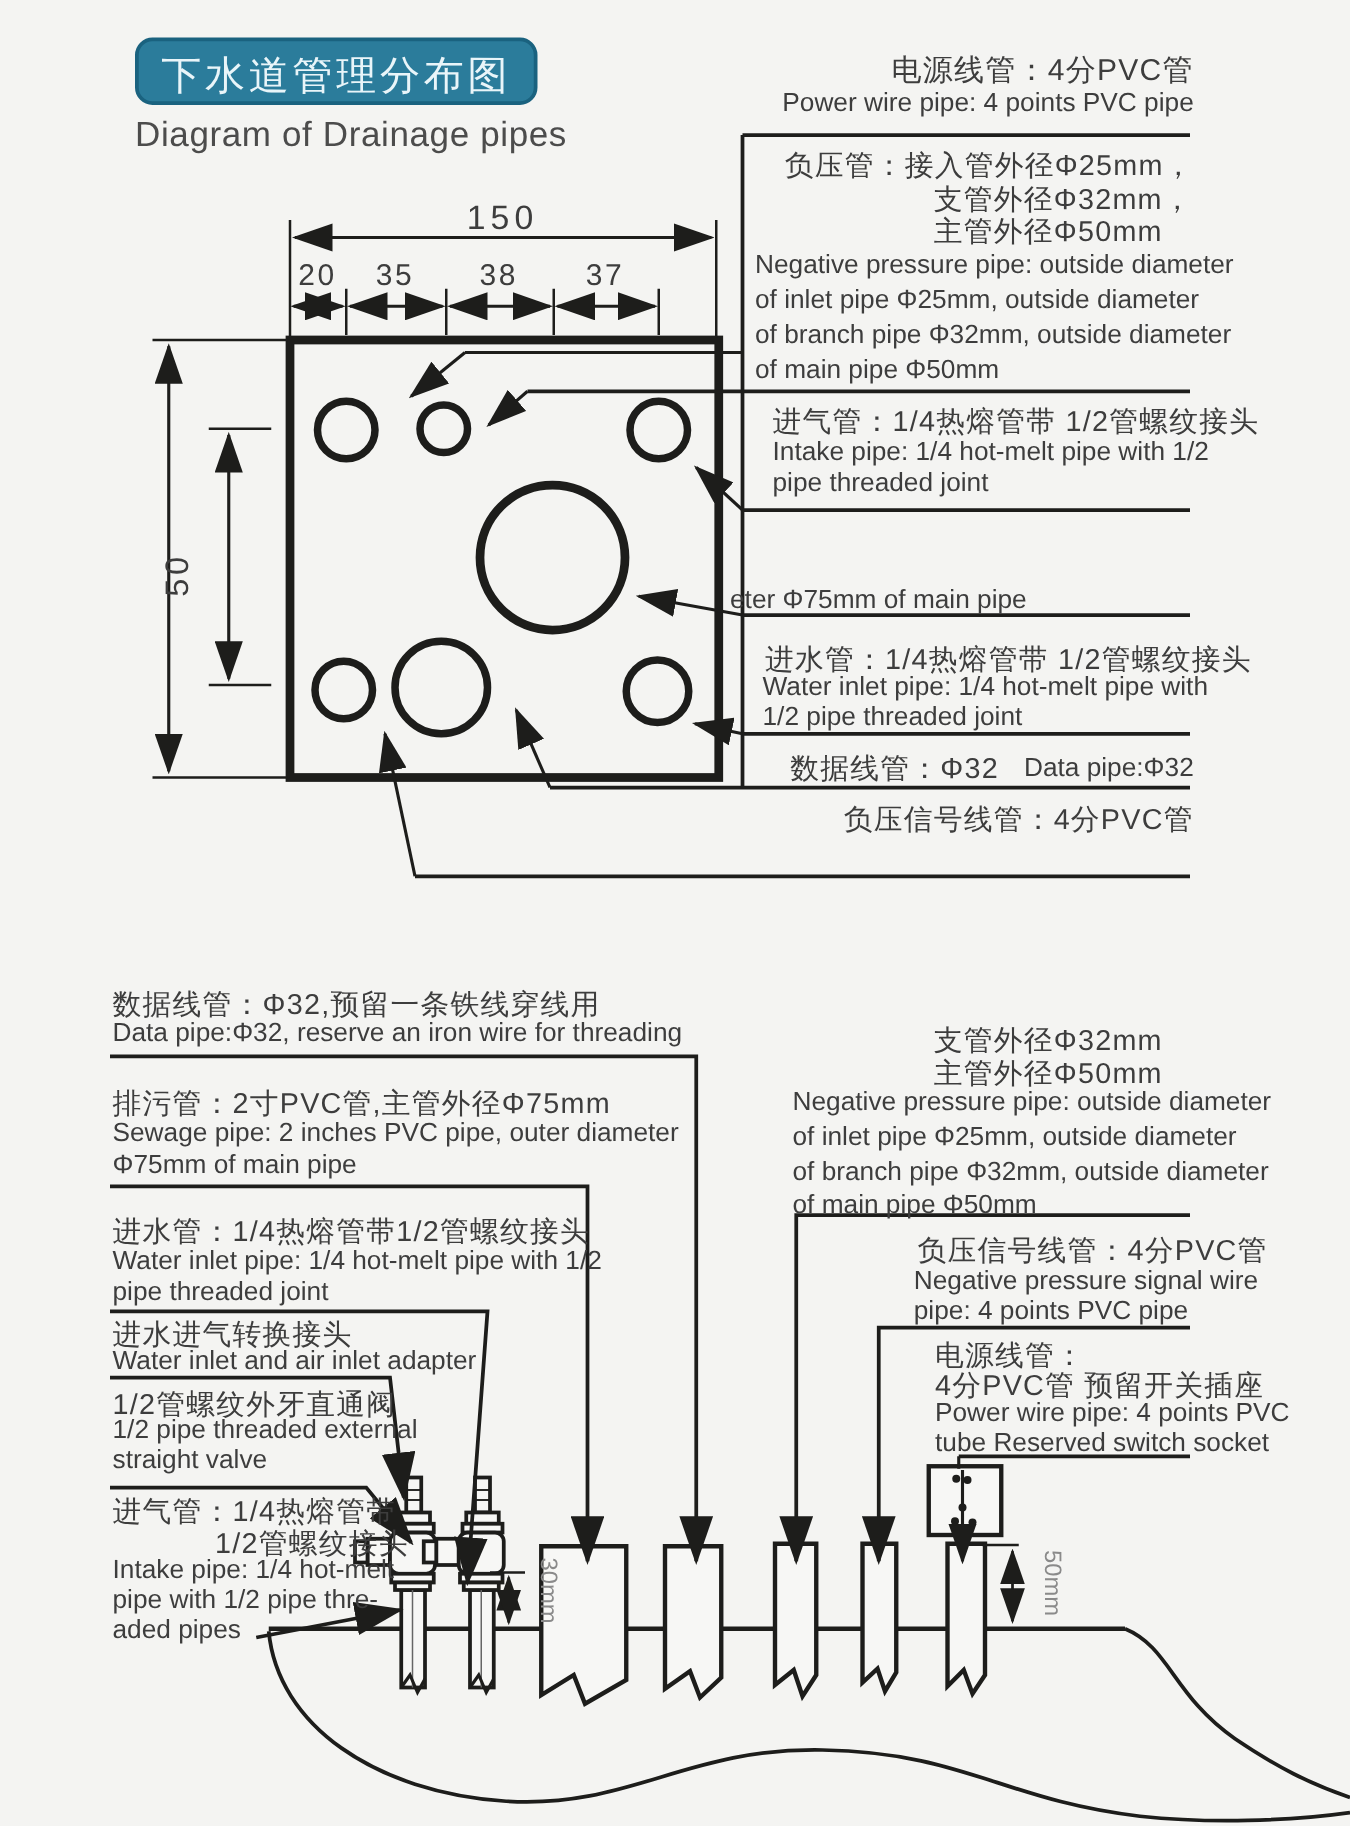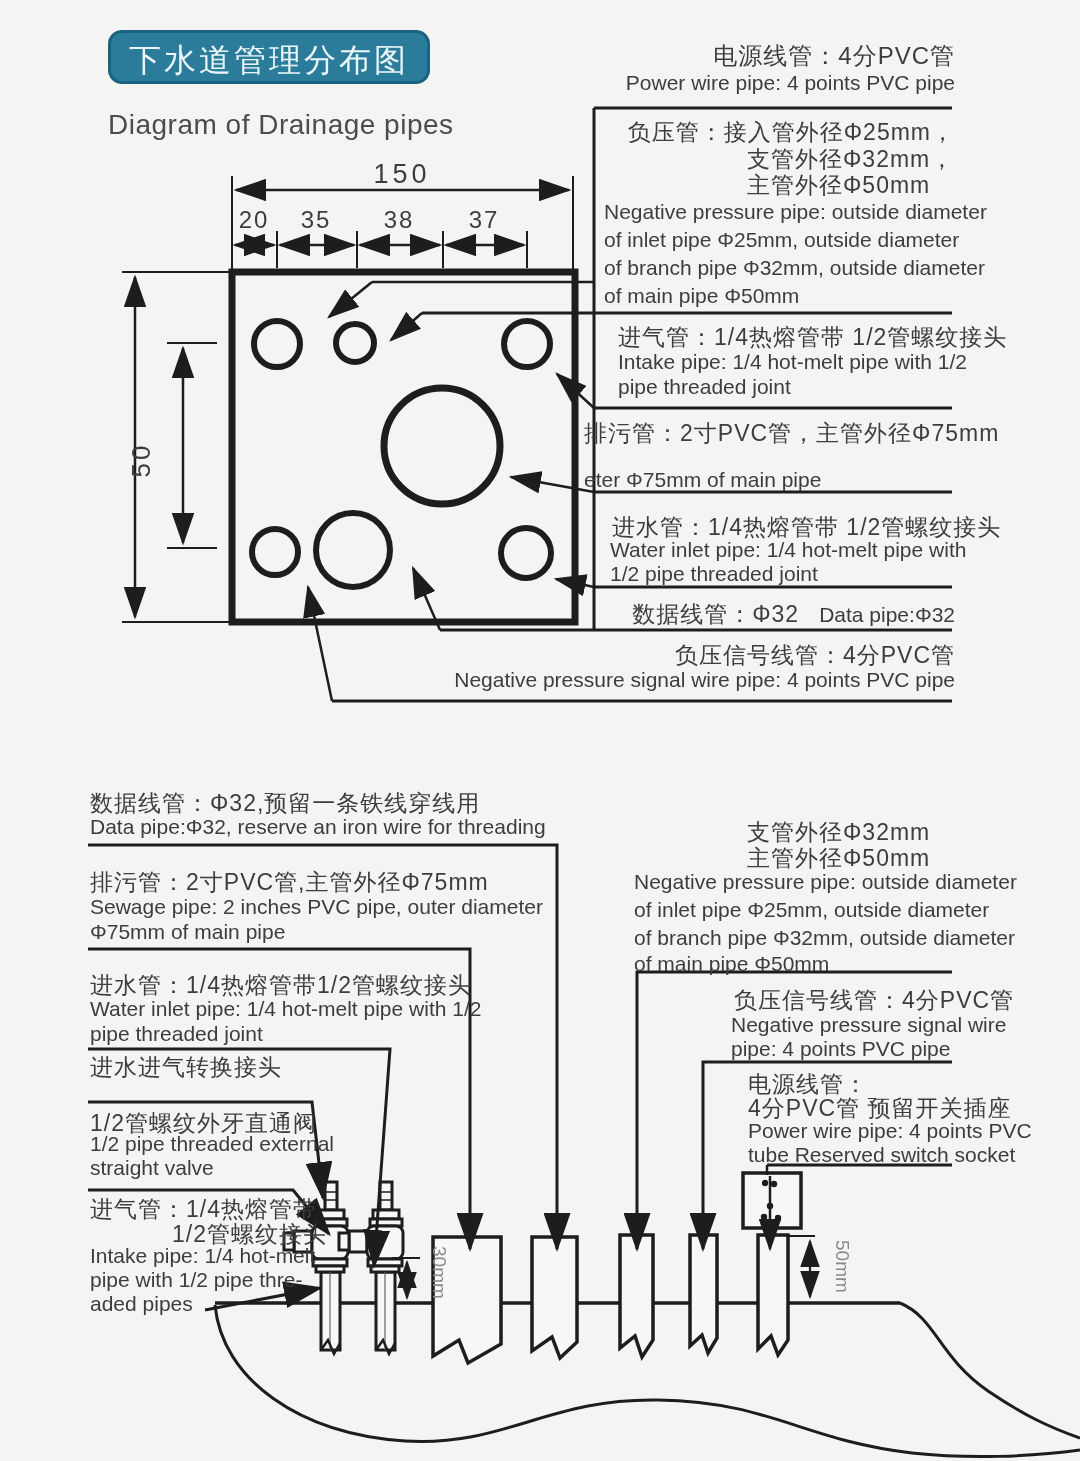--- a/index.html
+++ b/index.html
@@ -7,21 +7,21 @@
   #stage{position:absolute;left:0;top:0;width:1080px;height:1461px;}
   svg{position:absolute;left:0;top:0;}
   .txt{position:absolute;white-space:nowrap;color:#3d3d3d;}
   .cn{font-size:23px;letter-spacing:1px;}
   .cn-lg{font-size:24px;letter-spacing:1px;}
   .en{font-size:21px;}
   .ralign{text-align:left;}
   .badge{position:absolute;left:108px;top:30px;width:322px;height:54px;line-height:54px;
          background:#2b7c9b;border:3px solid #1a627f;border-radius:14px;box-sizing:border-box;
          color:#e9f5f9;font-size:32px;letter-spacing:3px;text-align:center;}
-  .subtitle{position:absolute;left:108px;top:92px;font-size:28px;color:#4c4c4c;letter-spacing:.5px;margin-top:17px;}
+  .subtitle{position:absolute;left:108px;top:92px;font-size:28px;color:#4c4c4c;letter-spacing:.5px;}
   .pair{display:flex;gap:20px;text-align:center;}
 </style>
 </head>
 <body>
 
 <div id="stage">
 
 <svg width="1080" height="1461" viewBox="0 0 1080 1461">
   <defs>
     <marker id="ah" markerWidth="13" markerHeight="9" refX="12" refY="4.5" orient="auto-start-reverse">
@@ -170,47 +170,46 @@
 <div class="txt cn" style="left:747px;top:170px">主管外径Φ50mm</div>
 <div class="txt en" style="left:604px;top:200px">Negative pressure pipe: outside diameter</div>
 <div class="txt en" style="left:604px;top:228px">of inlet pipe Φ25mm, outside diameter</div>
 <div class="txt en" style="left:604px;top:256px">of branch pipe Φ32mm, outside diameter</div>
 <div class="txt en" style="left:604px;top:284px">of main pipe Φ50mm</div>
 
 <div class="txt cn" style="left:618px;top:322px">进气管：1/4热熔管带 1/2管螺纹接头</div>
 <div class="txt en" style="left:618px;top:350px">Intake pipe: 1/4 hot-melt pipe with 1/2</div>
 <div class="txt en" style="left:618px;top:375px">pipe threaded joint</div>
 
-<div class="txt cn" style="left:584px;top:418px">排污管：2寸PVC管，主管外径Φ75mm</div>
 <div class="txt en" style="left:584px;top:468px">eter Φ75mm of main pipe</div>
 
 <div class="txt cn" style="left:612px;top:512px">进水管：1/4热熔管带 1/2管螺纹接头</div>
 <div class="txt en" style="left:610px;top:538px">Water inlet pipe: 1/4 hot-melt pipe with</div>
 <div class="txt en" style="left:610px;top:562px">1/2 pipe threaded joint</div>
 
 <div class="txt pair" style="right:125px;top:599px">
   <span class="cn">数据线管：Φ32</span>
   <span class="en" style="align-self:center">Data pipe:Φ32</span>
 </div>
 
 <div class="txt cn ralign" style="right:125px;top:640px">负压信号线管：4分PVC管</div>
-<div class="txt en ralign" style="right:125px;top:668px">Negative pressure signal wire pipe: 4 points PVC pipe</div>
 
 <div class="txt cn" style="left:90px;top:788px">数据线管：Φ32,预留一条铁线穿线用</div>
 <div class="txt en" style="left:90px;top:815px">Data pipe:Φ32, reserve an iron wire for threading</div>
 
 <div class="txt cn" style="left:90px;top:867px">排污管：2寸PVC管,主管外径Φ75mm</div>
 <div class="txt en" style="left:90px;top:895px">Sewage pipe: 2 inches PVC pipe, outer diameter</div>
 <div class="txt en" style="left:90px;top:920px">Φ75mm of main pipe</div>
 
 <div class="txt cn" style="left:90px;top:970px">进水管：1/4热熔管带1/2管螺纹接头</div>
 <div class="txt en" style="left:90px;top:997px">Water inlet pipe: 1/4 hot-melt pipe with 1/2</div>
 <div class="txt en" style="left:90px;top:1022px">pipe threaded joint</div>
 
 <div class="txt cn" style="left:90px;top:1052px">进水进气转换接头</div>
+<div class="txt en" style="left:90px;top:1077px">Water inlet and air inlet adapter</div>
 
 <div class="txt cn" style="left:90px;top:1108px">1/2管螺纹外牙直通阀</div>
 <div class="txt en" style="left:90px;top:1132px">1/2 pipe threaded external</div>
 <div class="txt en" style="left:90px;top:1156px">straight valve</div>
 
 <div class="txt cn" style="left:90px;top:1194px">进气管：1/4热熔管带</div>
 <div class="txt cn" style="left:172px;top:1219px">1/2管螺纹接头</div>
 <div class="txt en" style="left:90px;top:1244px">Intake pipe: 1/4 hot-melt</div>
 <div class="txt en" style="left:90px;top:1268px">pipe with 1/2 pipe thre-</div>
 <div class="txt en" style="left:90px;top:1292px">aded pipes</div>

